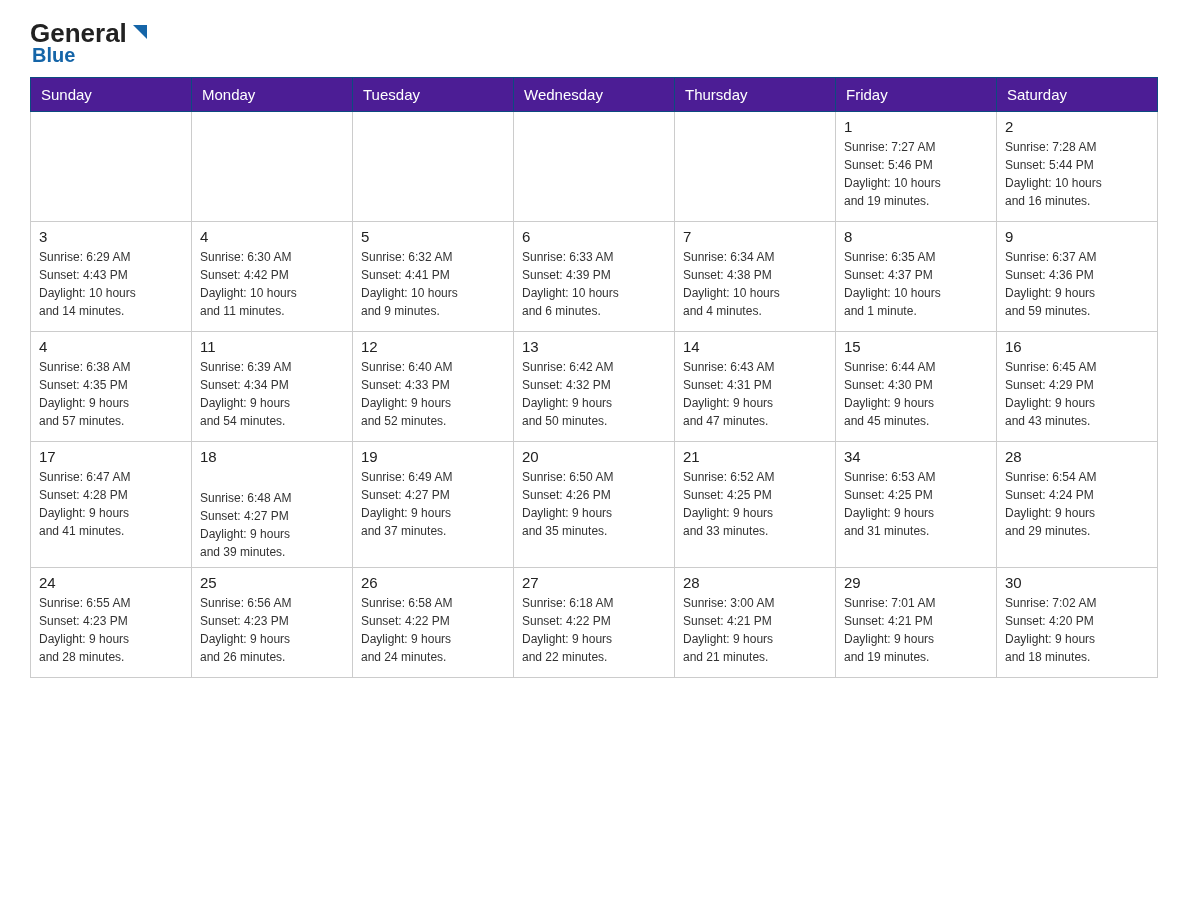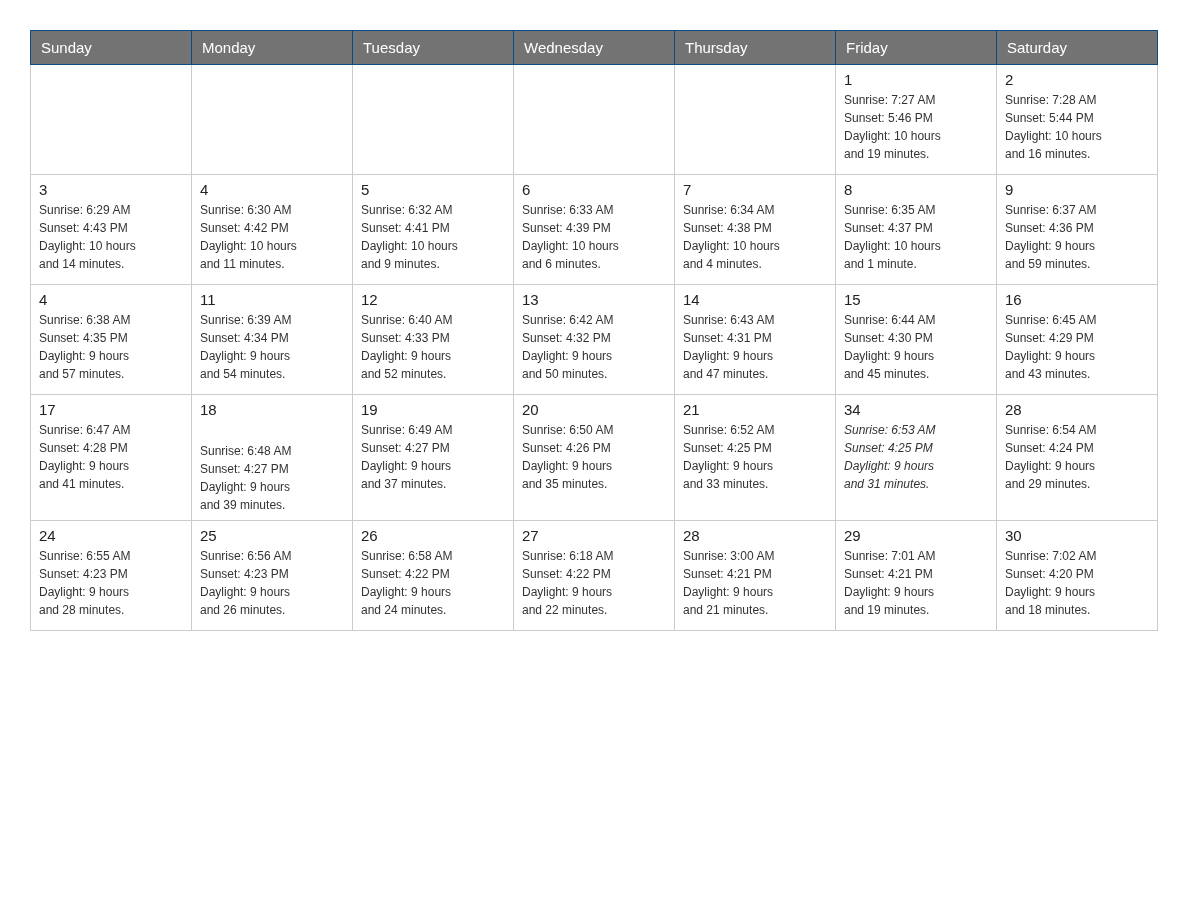--- a/index.html
+++ b/index.html
@@ -48,21 +48,21 @@
       font-size: 20px;
       color: #444;
       margin-top: 4px;
     }
     .calendar-table {
       width: 100%;
       border-collapse: collapse;
       margin-top: 10px;
     }
     .calendar-table th {
-      background: #737373;
+      background: #4c1d95;
       color: #fff;
       font-size: 15px;
       font-weight: normal;
       padding: 8px 10px;
       text-align: left;
       border: 1px solid #0d4a80;
     }
     .calendar-table td {
       vertical-align: top;
       border: 1px solid #ccc;
@@ -87,20 +87,29 @@
       line-height: 1.5;
     }
     .empty-cell {
       background: #f9f9f9;
     }
   </style>
 </head>
 <body>
 
 <div class="header">
+  <div class="logo">
+    <div style="display:flex; align-items:center;">
+      <span class="logo-text">General</span>
+      <svg width="22" height="22" viewBox="0 0 22 22" style="margin-left:2px; margin-top:-2px;">
+        <polygon points="4,4 18,4 18,18" fill="#1565a8"></polygon>
+      </svg>
+    </div>
+    <div class="logo-blue-line">Blue</div>
+  </div>
 </div>
 
 <table class="calendar-table">
   <thead>
     <tr>
     <th>Sunday</th>
         <th>Monday</th>
         <th>Tuesday</th>
         <th>Wednesday</th>
         <th>Thursday</th>
@@ -263,21 +272,21 @@
         </td>
         <td>
           <span class="day-number">21</span>
           <div class="day-info" style="white-space: pre-line;">Sunrise: 6:52 AM
 Sunset: 4:25 PM
 Daylight: 9 hours
 and 33 minutes.</div>
         </td>
         <td>
           <span class="day-number">34</span>
-          <div class="day-info" style="white-space: pre-line; font-style: italic;">Sunrise: 6:53 AM
+          <div class="day-info" style="white-space: pre-line;">Sunrise: 6:53 AM
 Sunset: 4:25 PM
 Daylight: 9 hours
 and 31 minutes.</div>
         </td>
         <td>
           <span class="day-number">28</span>
           <div class="day-info" style="white-space: pre-line;">Sunrise: 6:54 AM
 Sunset: 4:24 PM
 Daylight: 9 hours
 and 29 minutes.</div>

